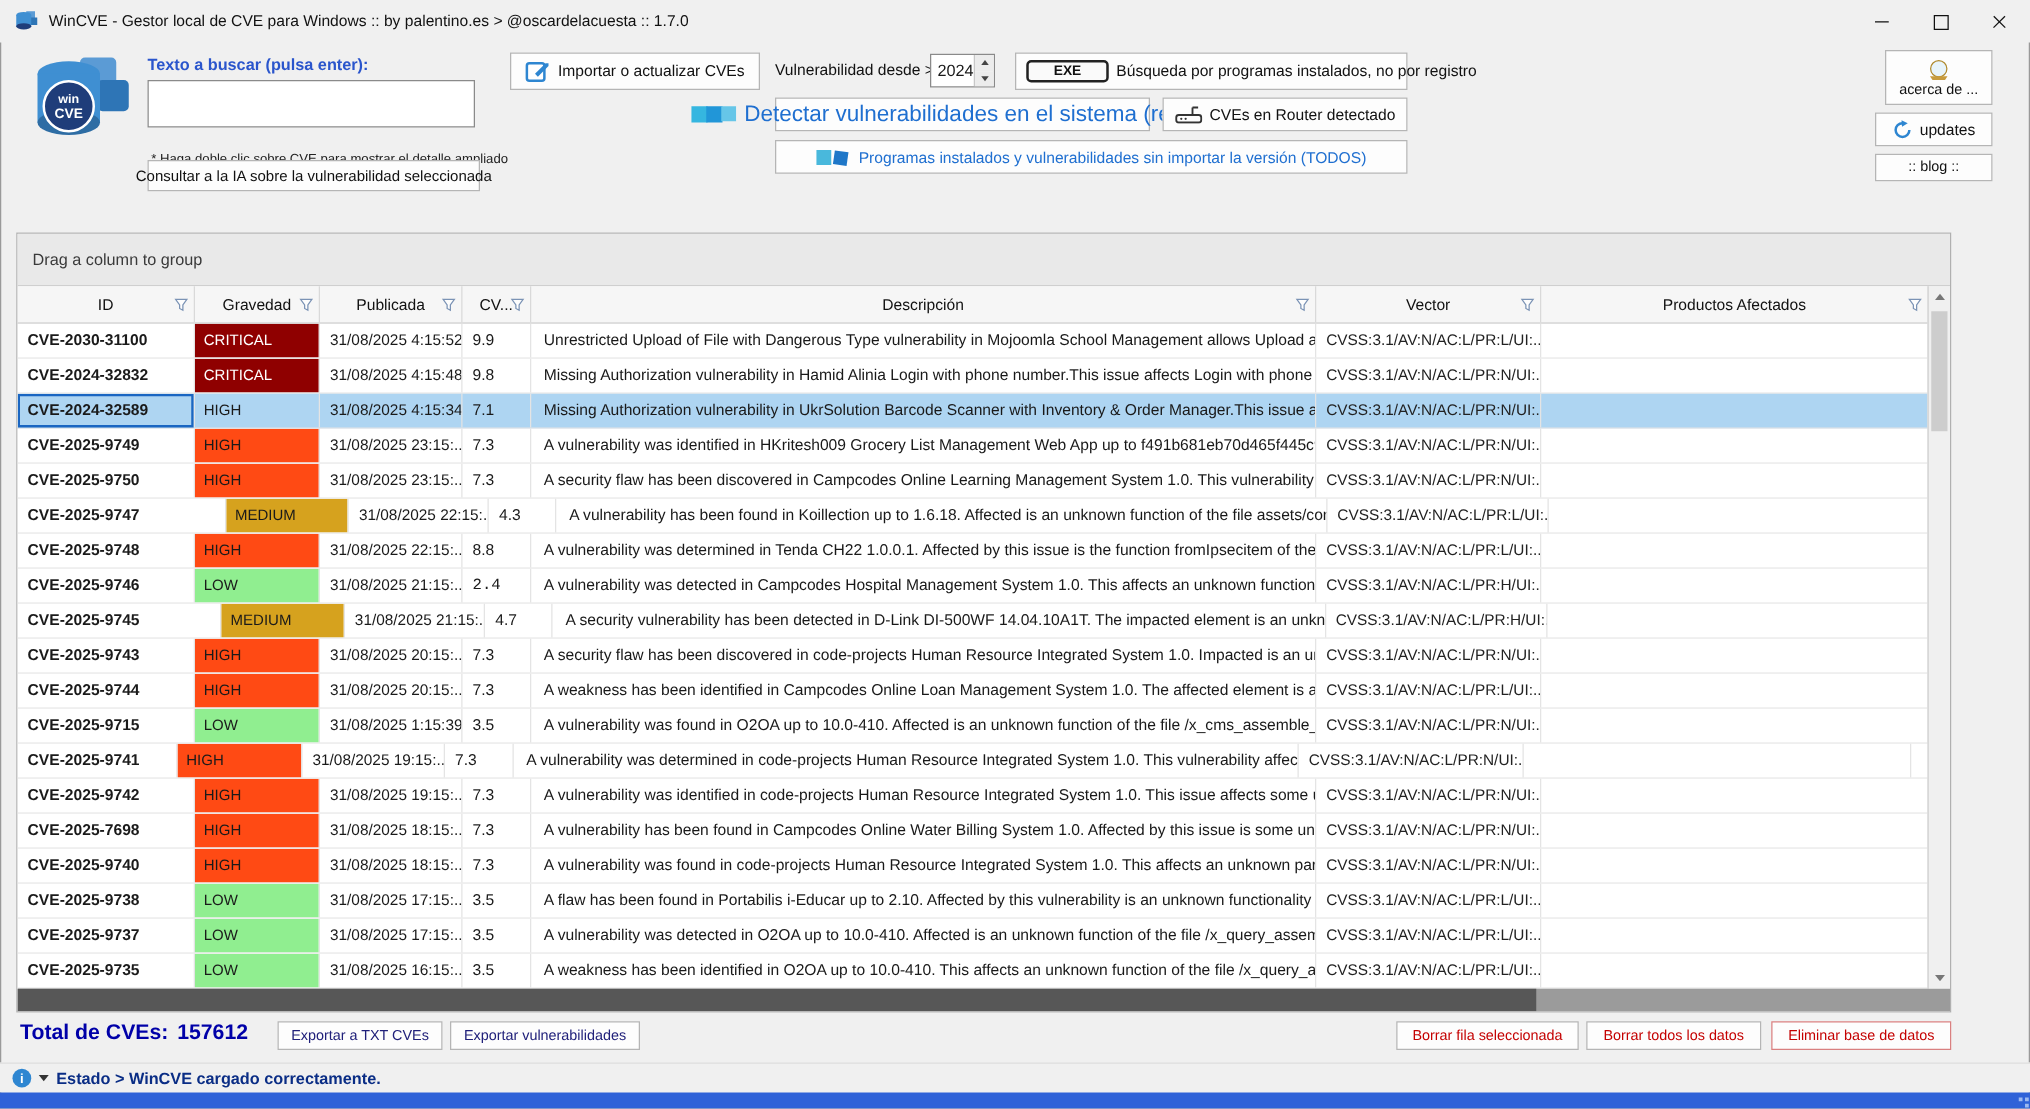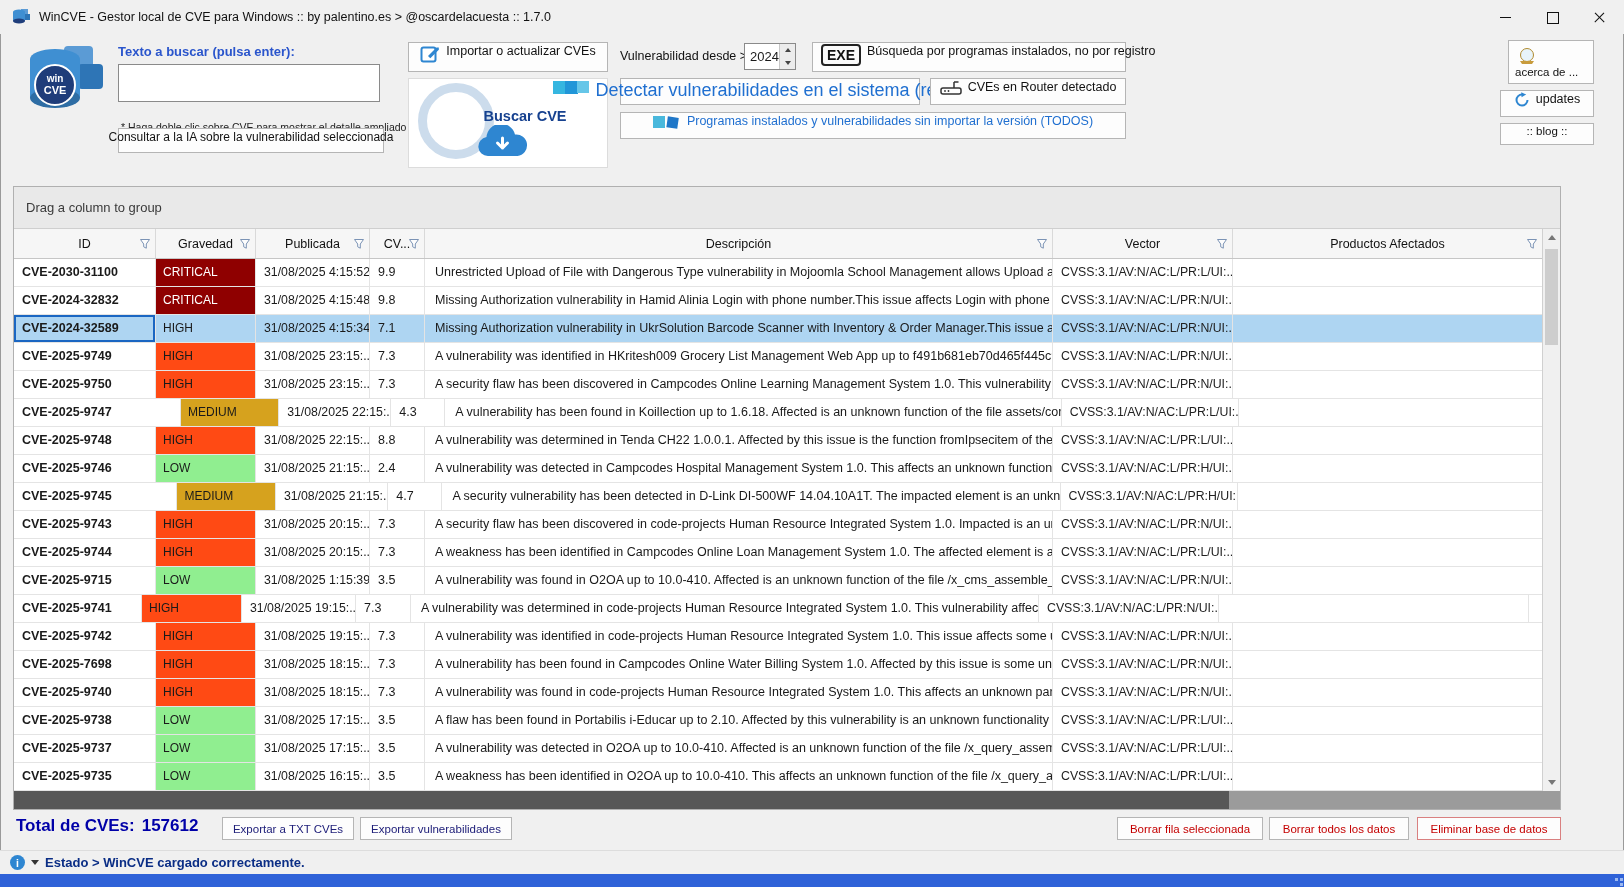--- a/index.html
+++ b/index.html
@@ -17,36 +17,36 @@
   .wc-x{position:relative;width:13px;height:13px;display:block;}
   .wc-x::before,.wc-x::after{content:"";position:absolute;left:0;top:6px;width:13px;height:1.3px;background:#111;}
   .wc-x::before{transform:rotate(45deg);} .wc-x::after{transform:rotate(-45deg);}
 
   
   .toolbar{position:absolute;left:0;top:34px;width:100%;height:152px;}
   .logo{position:absolute;left:26px;top:10px;}
   .search-label{position:absolute;left:118px;top:10px;font-size:13px;font-weight:bold;color:#2a55cc;}
   .search-input{position:absolute;left:118px;top:30px;width:262px;height:38px;border:1px solid #8a8a8a;background:#fff;font-family:inherit;font-size:14px;padding:0 6px;box-sizing:border-box;}
   .search-note{position:absolute;left:121px;top:87px;font-size:10.5px;color:#222;}
-  .btn{background:#fdfdfd;border:1px solid #b5b5b5;font-family:inherit;color:#111;display:flex;align-items:flex-start;justify-content:center;gap:6px;box-sizing:border-box;white-space:nowrap;}
+  .btn{background:#fdfdfd;border:1px solid #b5b5b5;font-family:inherit;color:#111;display:flex;align-items:center;justify-content:center;gap:6px;box-sizing:border-box;white-space:nowrap;}
   .ai-btn{position:absolute;left:118px;top:94px;width:266px;height:25px;font-size:12px;}
   .import-btn{position:absolute;left:408px;top:8px;width:200px;height:30px;font-size:12.5px;}
   .buscar-btn{position:absolute;left:408px;top:44px;width:200px;height:90px;background:#fff;border:1px solid #dcdcdc;}
   .buscar-ring{position:absolute;left:9px;top:4px;width:58px;height:58px;border:9px solid #ccdcec;border-radius:50%;}
   .buscar-label{position:absolute;left:46px;top:29px;width:140px;text-align:center;font-size:14.5px;font-weight:bold;color:#16418f;}
   .buscar-cloud{position:absolute;left:66px;top:46px;}
   .desde-label{position:absolute;left:620px;top:15px;font-size:12.5px;color:#111;}
   .spinner{position:absolute;left:744px;top:9px;width:52px;height:27px;border:1px solid #8a8a8a;background:#fff;box-sizing:border-box;display:flex;}
   .spinner-value{flex:1;font-size:13px;display:flex;align-items:center;padding-left:5px;}
   .spinner-arrows{width:15px;display:flex;flex-direction:column;border-left:1px solid #c8c8c8;}
   .sp-btn{flex:1;background:#ececec;display:flex;align-items:center;justify-content:center;}
   .tri-up{width:0;height:0;border-left:3.5px solid transparent;border-right:3.5px solid transparent;border-bottom:4.5px solid #444;}
   .tri-down{width:0;height:0;border-left:3.5px solid transparent;border-right:3.5px solid transparent;border-top:4.5px solid #444;}
   .exe-btn{position:absolute;left:812px;top:8px;width:314px;height:30px;font-size:12.5px;justify-content:flex-start;padding-left:8px;}
-  .exe-badge{border:2px solid #222;border-radius:4px;font-weight:bold;font-size:14px;padding:1px 4px;background:#fafafa;}
+  .exe-badge{border:2px solid #222;border-radius:4px;font-weight:bold;font-size:11px;padding:1px 20px;background:#fafafa;}
   .detect-btn{position:absolute;left:620px;top:44px;width:300px;height:27px;font-size:18px;color:var(--link-blue,#1f6fd0);}
   .router-btn{position:absolute;left:930px;top:44px;width:196px;height:27px;font-size:12.5px;}
   .prog-btn{position:absolute;left:620px;top:78px;width:506px;height:27px;font-size:12.5px;color:var(--link-blue,#1f6fd0);}
   .acerca-btn{position:absolute;right:30px;top:6px;width:86px;height:44px;flex-direction:column;gap:1px;font-size:11.5px;}
   .updates-btn{position:absolute;right:30px;top:56px;width:94px;height:27px;font-size:12.5px;}
   .blog-btn{position:absolute;right:30px;top:89px;width:94px;height:22px;font-size:11.5px;}
 
   
   .grid{position:absolute;left:13px;top:186px;width:1548px;height:624px;background:#fff;border:1px solid #b0b0b0;box-sizing:border-box;overflow:hidden;}
   .group-panel{height:42px;background:#e9e9e9;border-bottom:1px solid #cfcfcf;display:flex;align-items:center;padding-left:12px;font-size:13px;color:#3a3a3a;box-sizing:border-box;}
@@ -146,30 +146,20 @@
     <button class="btn import-btn">
       <span style="display:flex;">
         <svg width="20" height="20" viewBox="0 0 20 20">
             <rect x="1.5" y="3.5" width="14" height="14" rx="2" fill="#fff" stroke="#2e86d1" stroke-width="2"></rect>
             <path d="M8 12 L16.5 3.5 l2.3 0 0 2.3 -8.5 8.5 z" fill="#2e86d1"></path>
           </svg>
       </span>
       <span>Importar o actualizar CVEs</span>
     </button>
 
-    <button class="btn buscar-btn">
-      <span class="buscar-ring"></span>
-      <span class="buscar-label">Buscar CVE</span>
-      <span class="buscar-cloud">
-        <svg width="56" height="36" viewBox="0 0 56 36">
-          <path d="M13 31 a9.5 9.5 0 0 1 -1.5-18.9 A14.5 14.5 0 0 1 40 9.5 A9.8 9.8 0 0 1 42.5 31 Z" fill="#2e86d1"></path>
-          <path d="M27.5 13 v10 M27.5 23 l-5 -5 M27.5 23 l5 -5" stroke="#fff" stroke-width="3" fill="none" stroke-linecap="round"></path>
-        </svg>
-      </span>
-    </button>
 
     <div class="desde-label">Vulnerabilidad desde &gt;</div>
     <div class="spinner">
       <span class="spinner-value">2024</span>
       <span class="spinner-arrows">
         <span class="sp-btn">
             <span class="tri-up"></span>
           </span>
         <span class="sp-btn">
             <span class="tri-down"></span>
@@ -366,21 +356,21 @@
             <div class="cell c-description" style="width: 628px;">A vulnerability was determined in Tenda CH22 1.0.0.1. Affected by this issue is the function fromIpsecitem of the file...</div>
             <div class="cell c-vector" style="width: 180px;">CVSS:3.1/AV:N/AC:L/PR:L/UI:...</div>
             <div class="cell c-products" style="width: 310px;"></div>
           </div>
           <div class="grow">
             <div class="cell c-id" style="width: 142px;">CVE-2025-9746</div>
             <div class="cell c-severity" style="width: 100px;">
               <span class="sevfill" style="background: rgb(144, 238, 144); color: rgb(26, 26, 26);">LOW</span>
             </div>
             <div class="cell c-published" style="width: 114px;">31/08/2025 21:15:...</div>
-            <div class="cell c-score" style="width: 55px;">2.4</div>
+            <div class="cell c-score" style="width: 55px; font-family: Liberation Mono, monospace;">2.4</div>
             <div class="cell c-description" style="width: 628px;">A vulnerability was detected in Campcodes Hospital Management System 1.0. This affects an unknown function of t...</div>
             <div class="cell c-vector" style="width: 180px;">CVSS:3.1/AV:N/AC:L/PR:H/UI:...</div>
             <div class="cell c-products" style="width: 310px;"></div>
           </div>
           <div class="grow">
             <div class="cell c-id" style="width: 166px;">CVE-2025-9745</div>
             <div class="cell c-severity" style="width: 100px;">
               <span class="sevfill" style="background: rgb(214, 162, 30); color: rgb(26, 26, 26);">MEDIUM</span>
             </div>
             <div class="cell c-published" style="width: 114px;">31/08/2025 21:15:...</div>

